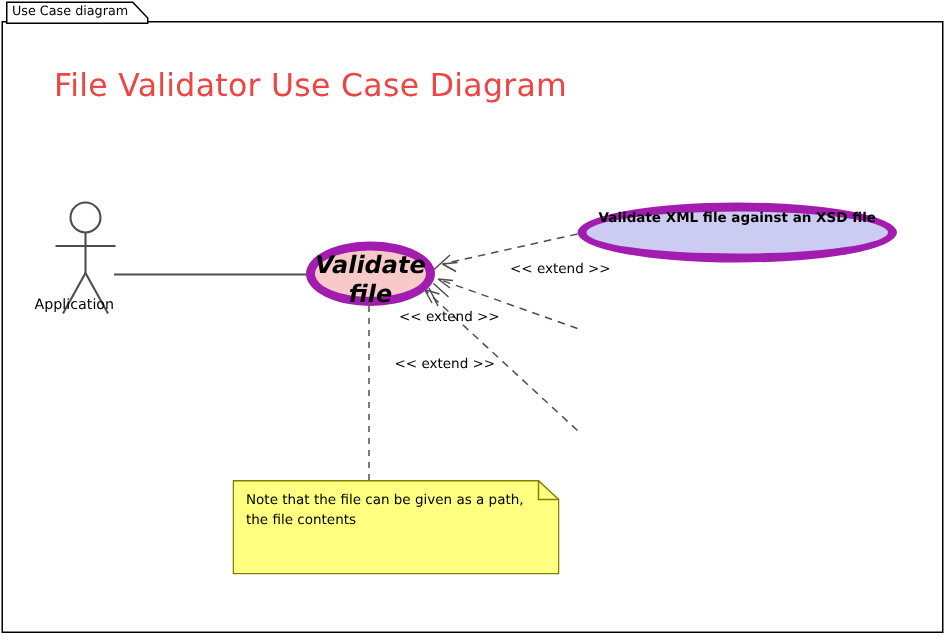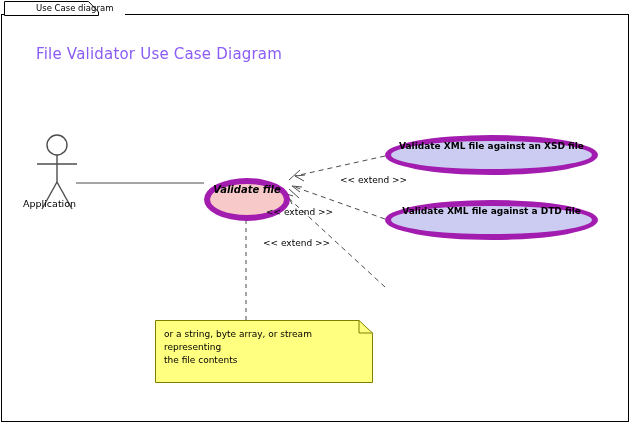--- a/index.html
+++ b/index.html
@@ -31,21 +31,20 @@
   }
 
   
   .diagram-tab {
     position: absolute;
     left: 4px;
     top: 1px;
     height: 14px;
     box-sizing: border-box;
     background: #ffffff;
-    padding-left: 28px;
   }
   .diagram-tab svg {
     position: absolute;
     left: 0;
     top: 0;
     overflow: visible;
   }
   .diagram-tab .tab-label {
     position: relative;
     display: block;
@@ -54,22 +53,22 @@
     line-height: 12px;
     color: #000000;
     white-space: nowrap;
   }
 
   
   .diagram-title {
     position: absolute;
     left: 36px;
     top: 45px;
-    font-size: 15px;
-    color: #8b5cf6;
+    font-size: 21px;
+    color: #ef4444;
     white-space: nowrap;
     letter-spacing: 0.2px;
   }
 
   
   .line-layer {
     position: absolute;
     left: 0;
     top: 0;
     width: 632px;
@@ -95,25 +94,25 @@
     box-sizing: border-box;
     display: flex;
     align-items: flex-start;
     justify-content: center;
     text-align: center;
     color: #000000;
     font-weight: bold;
   }
   .usecase-base {
     left: 204px;
-    top: 178px;
+    top: 161px;
     width: 86px;
     height: 43px;
     background: #f7c9c9;
-    font-size: 10px;
+    font-size: 16px;
     font-style: italic;
   }
   .usecase-ext {
     background: #ccccf2;
     font-size: 9px;
     width: 213px;
     height: 40px;
   }
   .uc-xsd  { left: 385px; top: 135px; }
   .uc-dtd  { left: 385px; top: 200px; }
@@ -208,32 +207,29 @@
 
   <div class="actor-label">Application</div>
 
   <div class="usecase usecase-base">
     <span>Validate file</span>
   </div>
 
   <div class="usecase usecase-ext uc-xsd">
     <span>Validate XML file against an XSD file</span>
   </div>
-  <div class="usecase usecase-ext uc-dtd">
-    <span>Validate XML file against a DTD file</span>
-  </div>
 
   <div class="extend-label extend-1">&lt;&lt; extend &gt;&gt;</div>
   <div class="extend-label extend-2">&lt;&lt; extend &gt;&gt;</div>
   <div class="extend-label extend-3">&lt;&lt; extend &gt;&gt;</div>
 
   <div class="note">
     <svg width="218" height="63" viewBox="0 0 218 63">
       <path d="M0.5,0.5 H204 L217.5,13 V62.5 H0.5 Z" fill="#ffff80" stroke="#808000" stroke-width="1"></path>
       <path d="M204,0.5 V13 H217.5" fill="none" stroke="#808000" stroke-width="1"></path>
     </svg>
     <div class="note-text">
-      <span>or a string, byte array, or stream representing</span>
+      <span>Note that the file can be given as a path,</span>
       <span>the file contents</span>
     </div>
   </div>
 
 </div>
 
 </body></html>

